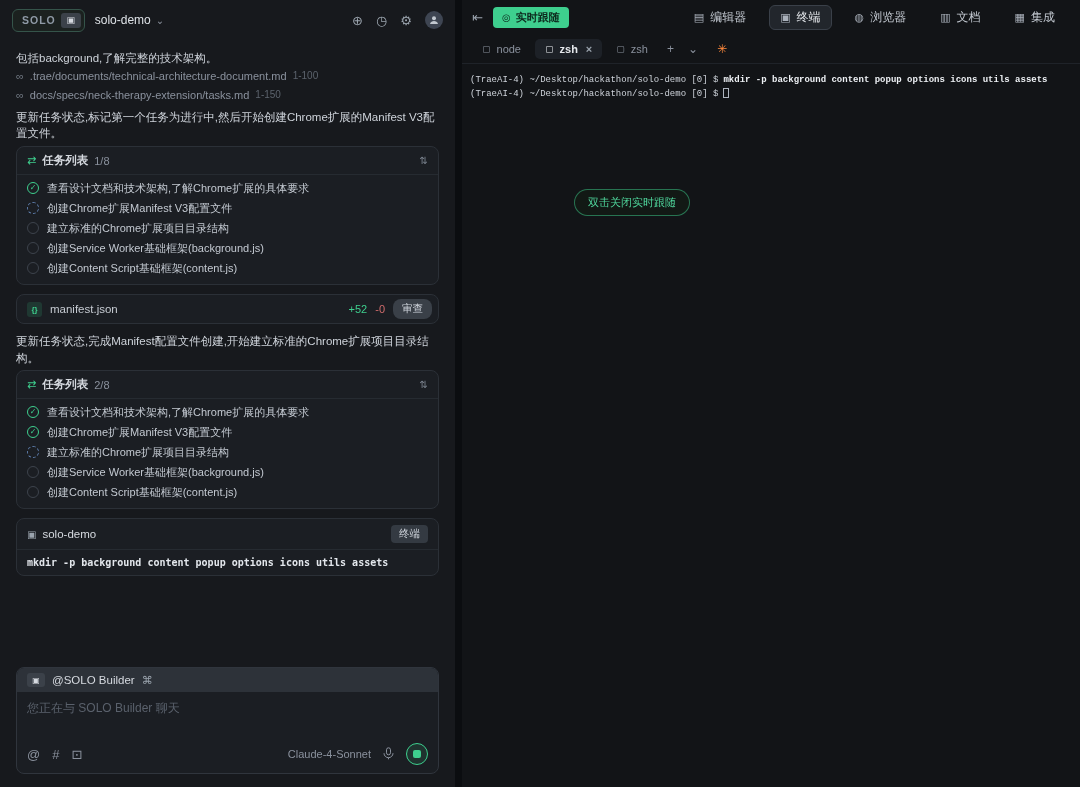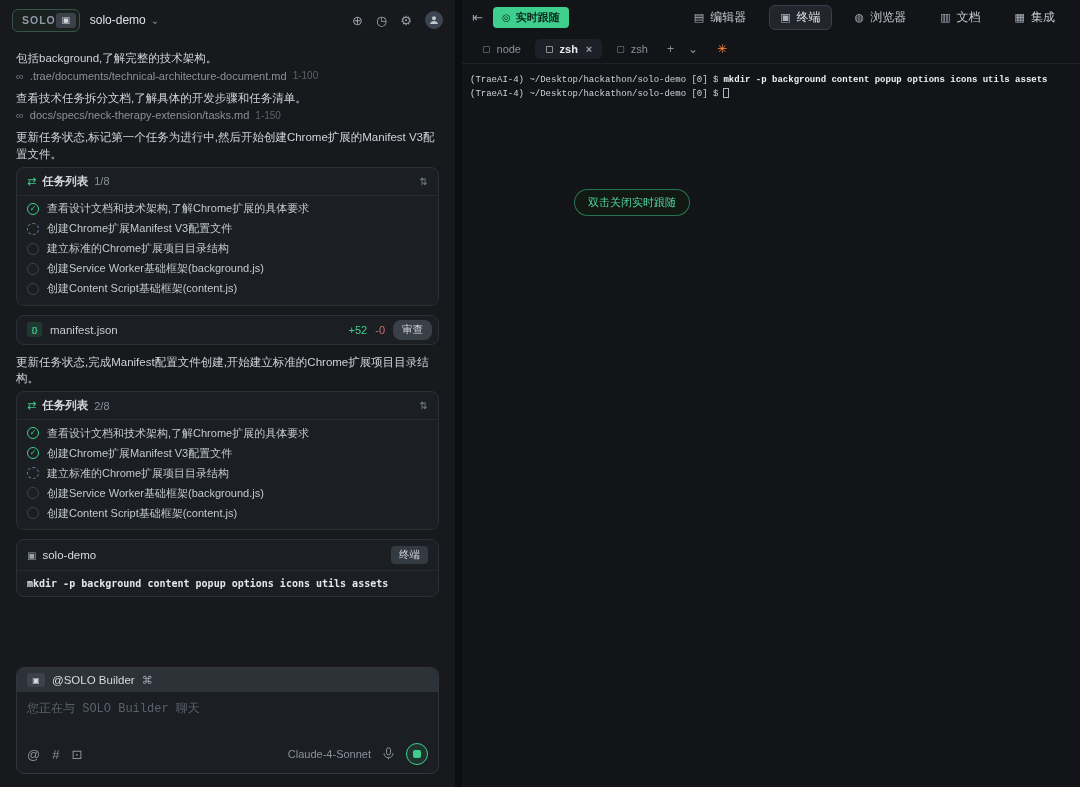--- a/index.html
+++ b/index.html
@@ -4,21 +4,21 @@
 <title>SOLO - solo-demo</title>
 <style>
   *{box-sizing:border-box;margin:0;padding:0}
   html,body{width:1080px;height:787px}
   body{background:#0b0d10;font-family:"Liberation Sans","DejaVu Sans",sans-serif;color:#c9ced6;overflow:hidden;font-size:12px}
   .app{display:flex;width:1080px;height:787px}
 
   
   .left{width:455px;background:#17191d;display:flex;flex-direction:column;flex:none}
   .left-header{height:40px;display:flex;align-items:center;padding:0 12px;gap:10px;flex:none}
-  .solo-badge{display:flex;align-items:center;border:1px solid #35544a;background:#1b211f;border-radius:6px;padding:3px 3px 3px 9px;cursor:pointer}
+  .solo-badge{display:flex;align-items:center;gap:5px;border:1px solid #35544a;background:#1b211f;border-radius:6px;padding:3px 3px 3px 9px;cursor:pointer}
   .solo-text{font-size:10.5px;letter-spacing:1px;color:#8f9aa6;font-weight:700}
   .solo-icon{width:20px;height:15px;background:#3b4149;border-radius:3px;color:#d6dae0;font-size:9px;display:flex;align-items:center;justify-content:center}
   .project-select{display:flex;align-items:center;gap:5px;font-size:12px;color:#dde1e6;cursor:pointer}
   .chevron{color:#8a919d;font-size:10px}
   .header-actions{margin-left:auto;display:flex;align-items:center;gap:13px;color:#9aa3ad;font-size:13px}
   .hicon{cursor:pointer;line-height:1}
   .avatar{width:18px;height:18px;border-radius:50%;background:#3e4552;display:flex;align-items:center;justify-content:center;cursor:pointer}
 
   .chat{flex:1;overflow:hidden;padding-top:2px}
   .msg{font-size:11.5px;line-height:1.45;color:#ced3da;margin:8px 16px 3px}
@@ -47,21 +47,21 @@
   .review-btn{background:#3a4048;color:#ced3da;border:none;border-radius:8px;padding:3px 9px;font-size:10.5px;cursor:pointer;font-family:inherit}
   .window-icon{color:#9aa3ad;font-size:10px}
   .term-badge{margin-left:auto;background:#343a42;border:none;border-radius:4px;padding:2px 8px;font-size:10.5px;color:#ced3da;cursor:pointer;font-family:inherit}
   .term-card-body{padding:7px 10px;font-family:"DejaVu Sans Mono","Liberation Mono",monospace;font-size:10px;color:#e3e7ec;font-weight:600}
 
   .composer{margin:5px 16px 13px;border:1px solid #30353d;border-radius:8px;background:#1b1e23;overflow:hidden;flex:none}
   .composer-header{display:flex;align-items:center;gap:7px;background:#2d3239;padding:5px 10px;font-size:11.5px;color:#d6dae0}
   .agent-icon{width:18px;height:14px;background:#3b4149;border-radius:3px;font-size:8px;display:flex;align-items:center;justify-content:center;color:#d6dae0}
   .cmd-glyph{color:#9aa3ad;font-size:11px}
   .composer-body{padding:8px 10px;height:46px}
-  .composer-body textarea{width:100%;height:100%;background:transparent;border:none;outline:none;resize:none;font-family:Liberation Mono, monospace;font-size:12px;color:#fde047}
+  .composer-body textarea{width:100%;height:100%;background:transparent;border:none;outline:none;resize:none;font-family:Liberation Sans, sans-serif;font-size:12px;color:#fde047}
   .composer-body textarea::placeholder{color:#5a616c}
   .composer-footer{display:flex;align-items:center;gap:12px;padding:5px 10px 8px;color:#8a919d;font-size:13px}
   .ficon{cursor:pointer;line-height:1}
   .model-label{margin-left:auto;font-size:11px;color:#8a919d;cursor:pointer}
   .send-btn{width:22px;height:22px;border-radius:50%;border:1.5px solid #3ecf8e;background:rgba(62,207,142,.12);display:flex;align-items:center;justify-content:center;cursor:pointer}
   .stop-square{width:8px;height:8px;background:#3ecf8e;border-radius:2px}
 
   
   .gutter{width:7px;background:#0b0d10;flex:none}
 
@@ -120,21 +120,20 @@
 
     <div class="chat">
       <p class="msg">包括background,了解完整的技术架构。</p>
 
       <div class="file-ref">
         <span class="link-icon">∞</span>
         <span>.trae/documents/technical-architecture-document.md</span>
         <span class="range">1-100</span>
       </div>
 
-      <p class="msg">查看技术任务拆分文档,了解具体的开发步骤和任务清单。</p>
 
       <div class="file-ref">
         <span class="link-icon">∞</span>
         <span>docs/specs/neck-therapy-extension/tasks.md</span>
         <span class="range">1-150</span>
       </div>
 
       <p class="msg">更新任务状态,标记第一个任务为进行中,然后开始创建Chrome扩展的Manifest V3配置文件。</p>
 
       <div class="card">

